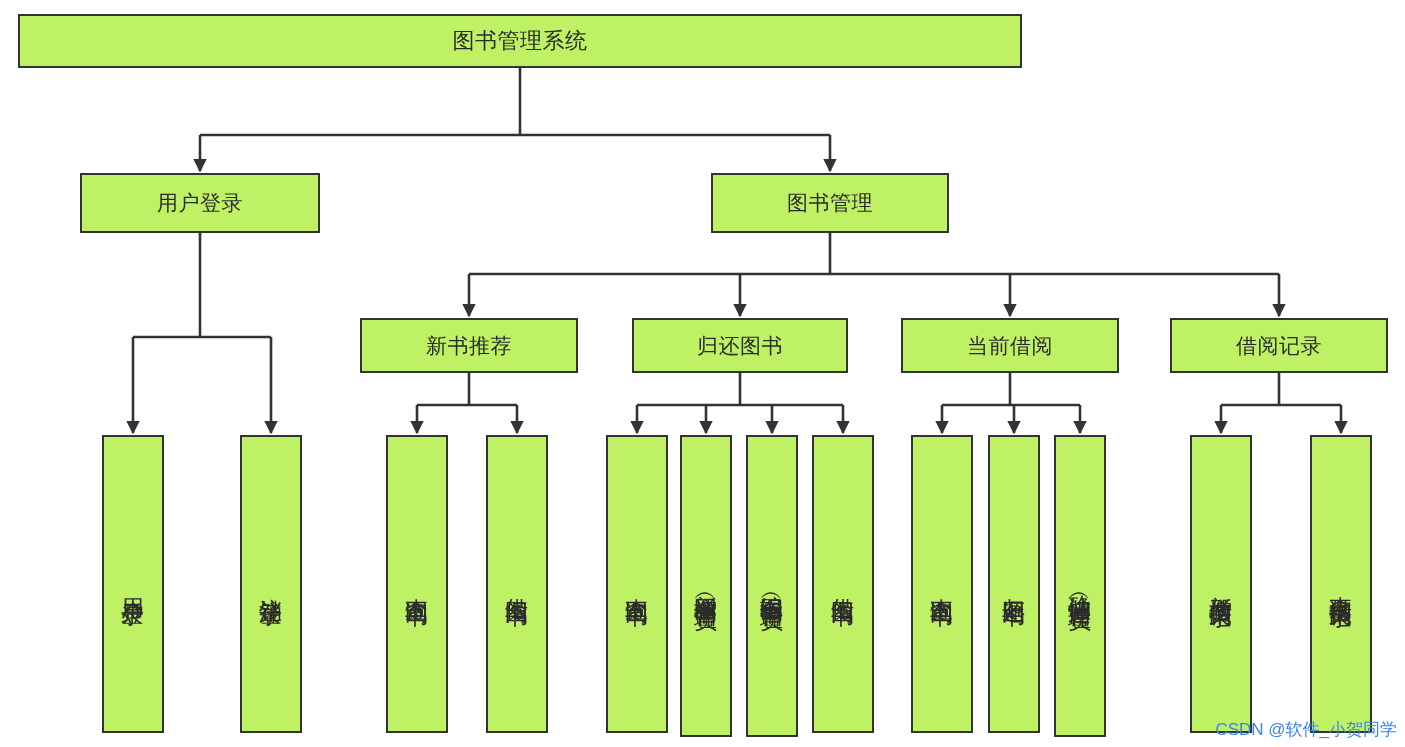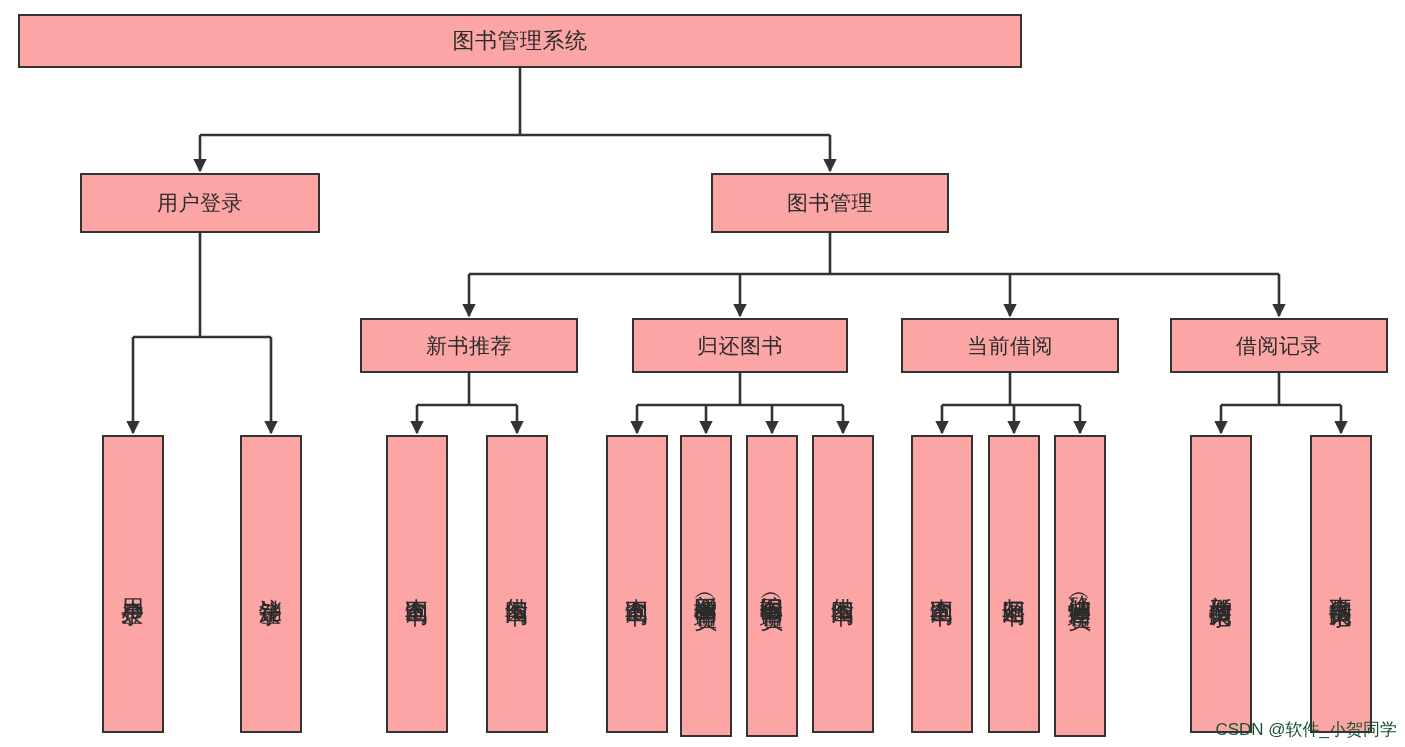--- a/index.html
+++ b/index.html
@@ -22,21 +22,21 @@
     position: absolute;
     left: 0;
     top: 0;
     width: 1405px;
     height: 747px;
     pointer-events: none;
   }
   .node {
     position: absolute;
     box-sizing: border-box;
-    background: #fca5a5;
+    background: #bef264;
     border: 2px solid #333333;
     display: flex;
     align-items: center;
     justify-content: center;
     z-index: 2;
   }
   .node .node-label {
     color: #2b2b2b;
     line-height: 1.12;
     text-align: center;
@@ -62,21 +62,21 @@
     font-size: 23px;
     line-height: 1.05;
     letter-spacing: 2px;
     max-height: 100%;
   }
   #watermark {
     position: absolute;
     right: 8px;
     bottom: 6px;
     font-size: 17px;
-    color: #14532d;
+    color: #3b82f6;
     z-index: 5;
     white-space: nowrap;
     font-family: "Liberation Sans", sans-serif;
   }
 </style>
 </head>
 <body>
 
 <div id="stage">
 

